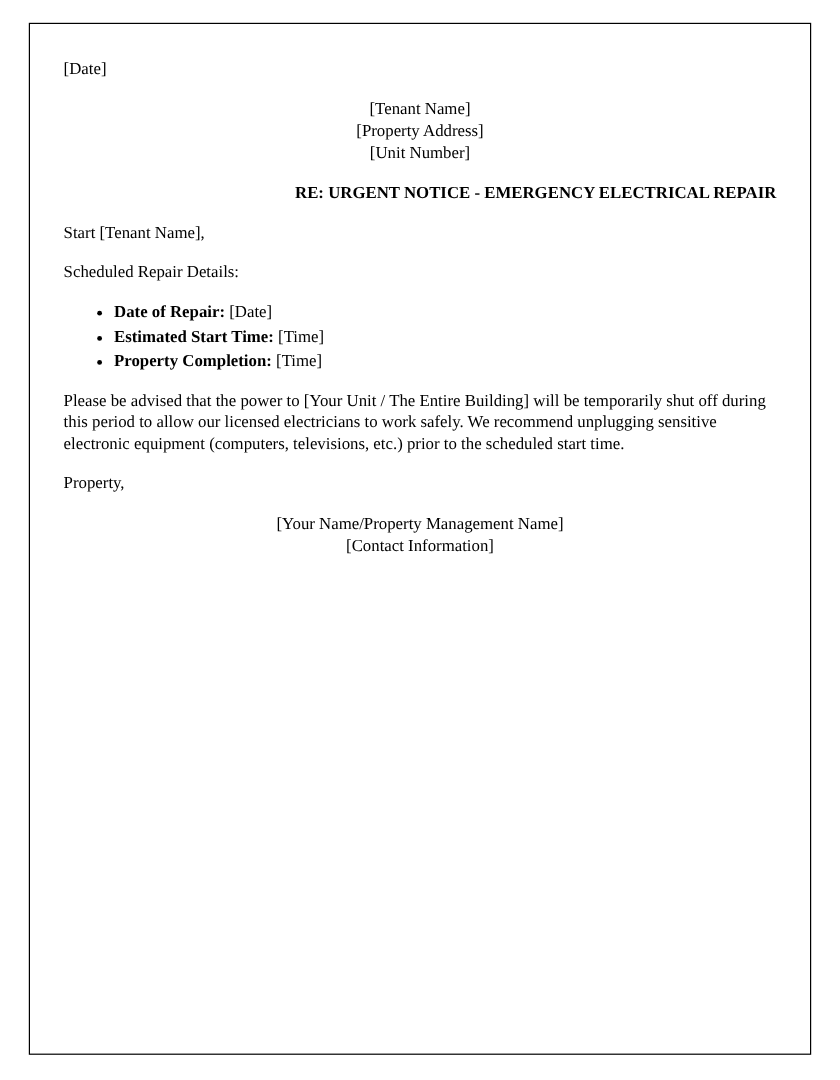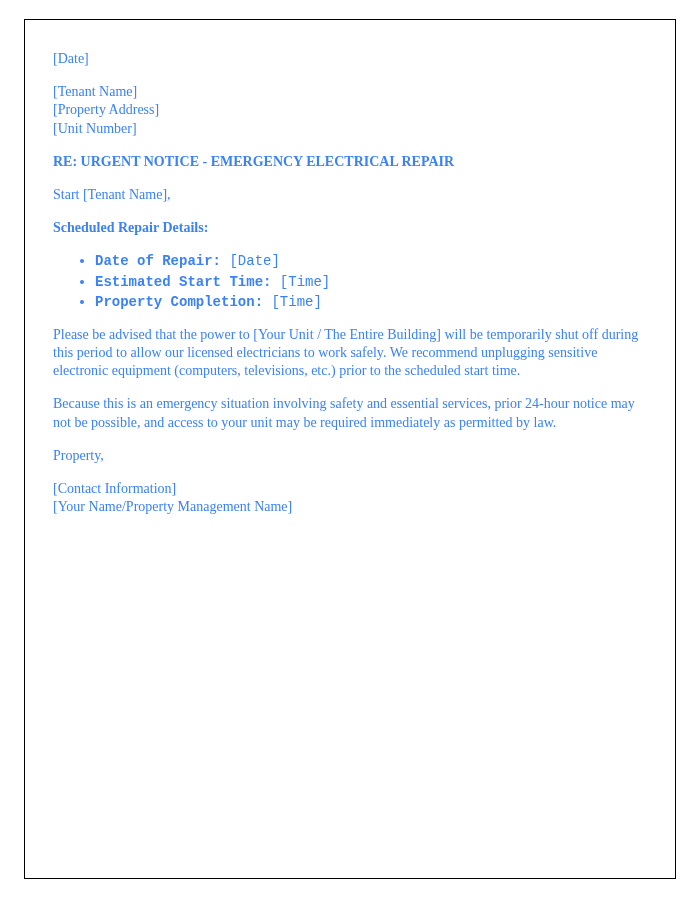--- a/index.html
+++ b/index.html
@@ -8,34 +8,33 @@
     width: 700px;
     font-family: "Liberation Serif", "DejaVu Serif", serif;
   }
   .letter-page {
     width: 652px;
     min-height: 860px;
     margin: 19px auto 20px auto;
     border: 1px solid #000000;
     background: #ffffff;
     padding: 30px 28px 40px 28px;
-    color: #3b82f6;
+    color: #000000;
     font-size: 14px;
     line-height: 1.3;
   }
   .para { margin: 0 0 15px 0; }
-  .line { margin: 0; }
+  .line { margin: 0; text-align: center; }
   .block { margin: 0 0 15px 0; }
-  .bold { font-weight: bold; }
-  .subject { font-weight: bold; margin: 0 0 15px 0; }
+  .bold { font-weight: normal; }
+  .subject { font-weight: bold; margin: 0 0 15px 0; text-align: right; }
   ul.details-list {
     margin: 0 0 15px 0;
     padding-left: 42px;
     list-style-type: disc;
-    font-family: Liberation Mono, monospace;
   }
   ul.details-list li { margin: 0 0 2px 0; }
 </style>
 </head>
 <body>
 
 <div class="letter-page">
 
   <p class="para">[Date]</p>
 
@@ -62,24 +61,23 @@
       <span>[Time]</span>
     </li>
     <li>
       <strong>Property Completion:</strong>
       <span>[Time]</span>
     </li>
   </ul>
 
   <p class="para">Please be advised that the power to [Your Unit / The Entire Building] will be temporarily shut off during this period to allow our licensed electricians to work safely. We recommend unplugging sensitive electronic equipment (computers, televisions, etc.) prior to the scheduled start time.</p>
 
-  <p class="para">Because this is an emergency situation involving safety and essential services, prior 24-hour notice may not be possible, and access to your unit may be required immediately as permitted by law.</p>
 
 
 
   <p class="para">Property,</p>
 
   <div class="block">
+    <p class="line">[Your Name/Property Management Name]</p>
     <p class="line">[Contact Information]</p>
-    <p class="line">[Your Name/Property Management Name]</p>
   </div>
 
 </div>
 
 </body></html>

